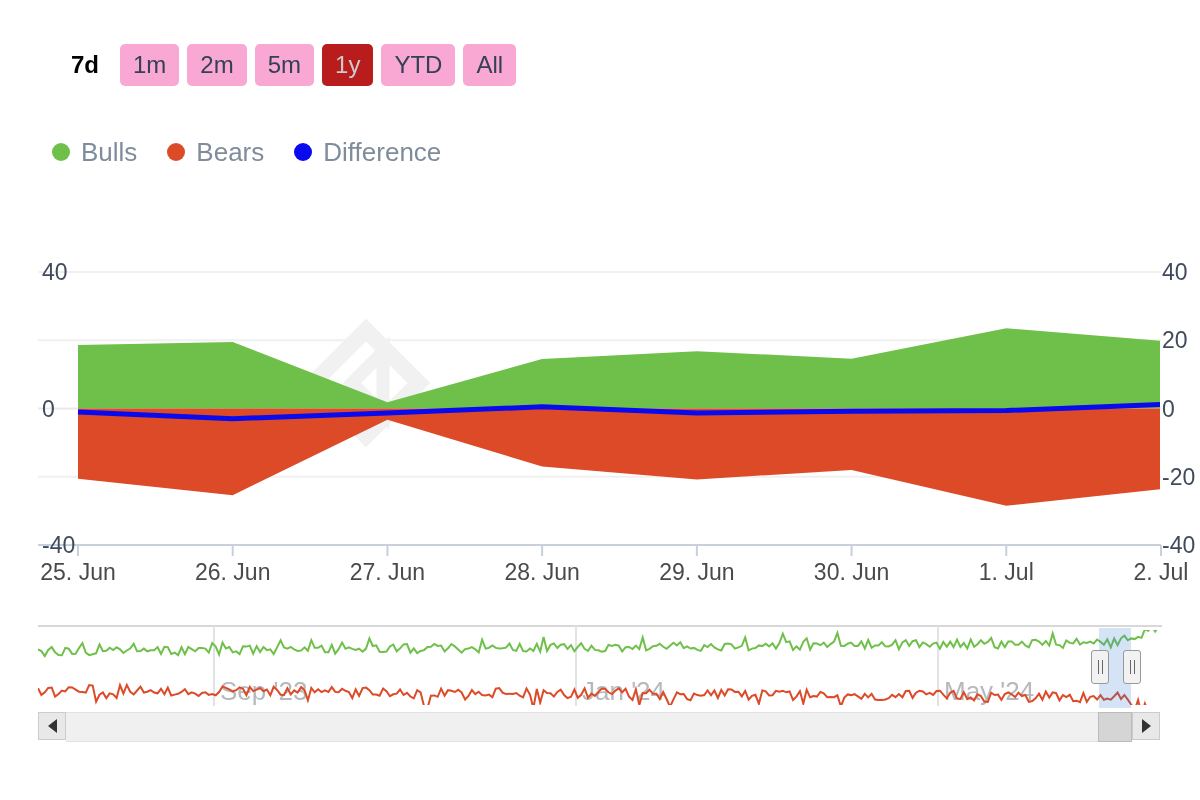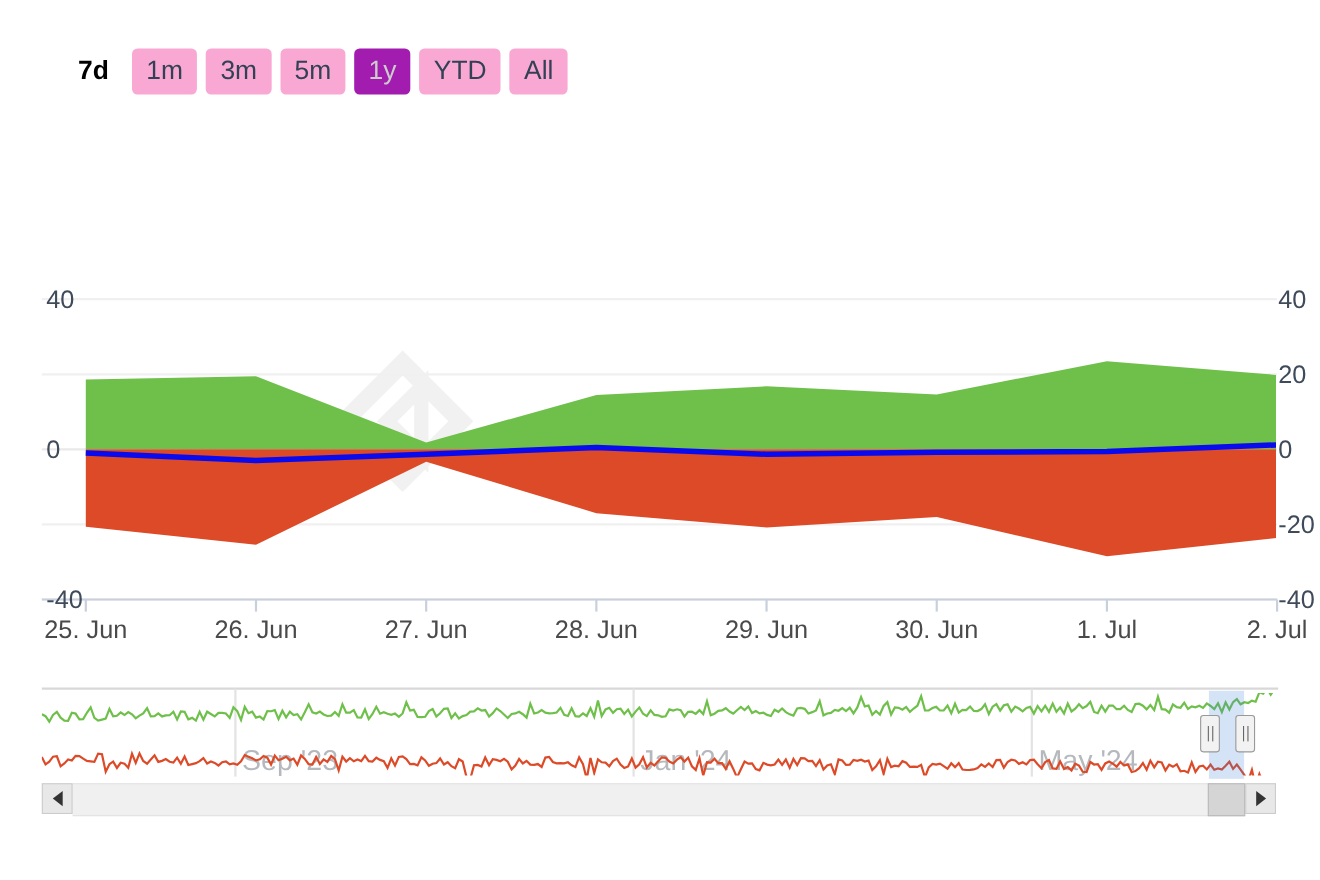--- a/index.html
+++ b/index.html
@@ -48,21 +48,21 @@
     box-sizing: border-box;
   }
   .range-btn.selected {
     background: transparent;
     font-weight: bold;
     color: #000000;
     cursor: default;
   }
   .range-btn.disabled {
     color: #cccccc;
-    background: #a21caf;
+    background: #b91c1c;
     cursor: default;
   }
 
   
   .legend {
     position: absolute;
     left: 52px;
     top: 130px;
     display: flex;
     align-items: center;
@@ -172,27 +172,41 @@
   }
 </style>
 </head>
 <body>
 
 <div id="chart-root">
 
   <div class="range-selector">
       <div class="range-btn selected">7d</div>
       <div class="range-btn">1m</div>
-      <div class="range-btn">3m</div>
+      <div class="range-btn">2m</div>
       <div class="range-btn">5m</div>
       <div class="range-btn disabled">1y</div>
       <div class="range-btn">YTD</div>
       <div class="range-btn">All</div>
     </div>
 
+  <div class="legend">
+      <div class="legend-item">
+        <span class="legend-dot" style="background: rgb(111, 192, 74);"></span>
+        <span class="legend-label">Bulls</span>
+      </div>
+      <div class="legend-item">
+        <span class="legend-dot" style="background: rgb(221, 74, 40);"></span>
+        <span class="legend-label">Bears</span>
+      </div>
+      <div class="legend-item">
+        <span class="legend-dot" style="background: rgb(10, 10, 238);"></span>
+        <span class="legend-label">Difference</span>
+      </div>
+    </div>
 
   <div class="plot-wrap">
     <svg width="1200" height="800" viewBox="0 0 1200 800" xmlns="http://www.w3.org/2000/svg">
       <defs>
         <clipPath id="plotclip">
           <rect x="38" y="205" width="1122" height="340"></rect>
         </clipPath>
         <clipPath id="navclip">
           <rect x="38" y="630" width="1124" height="75"></rect>
         </clipPath>

